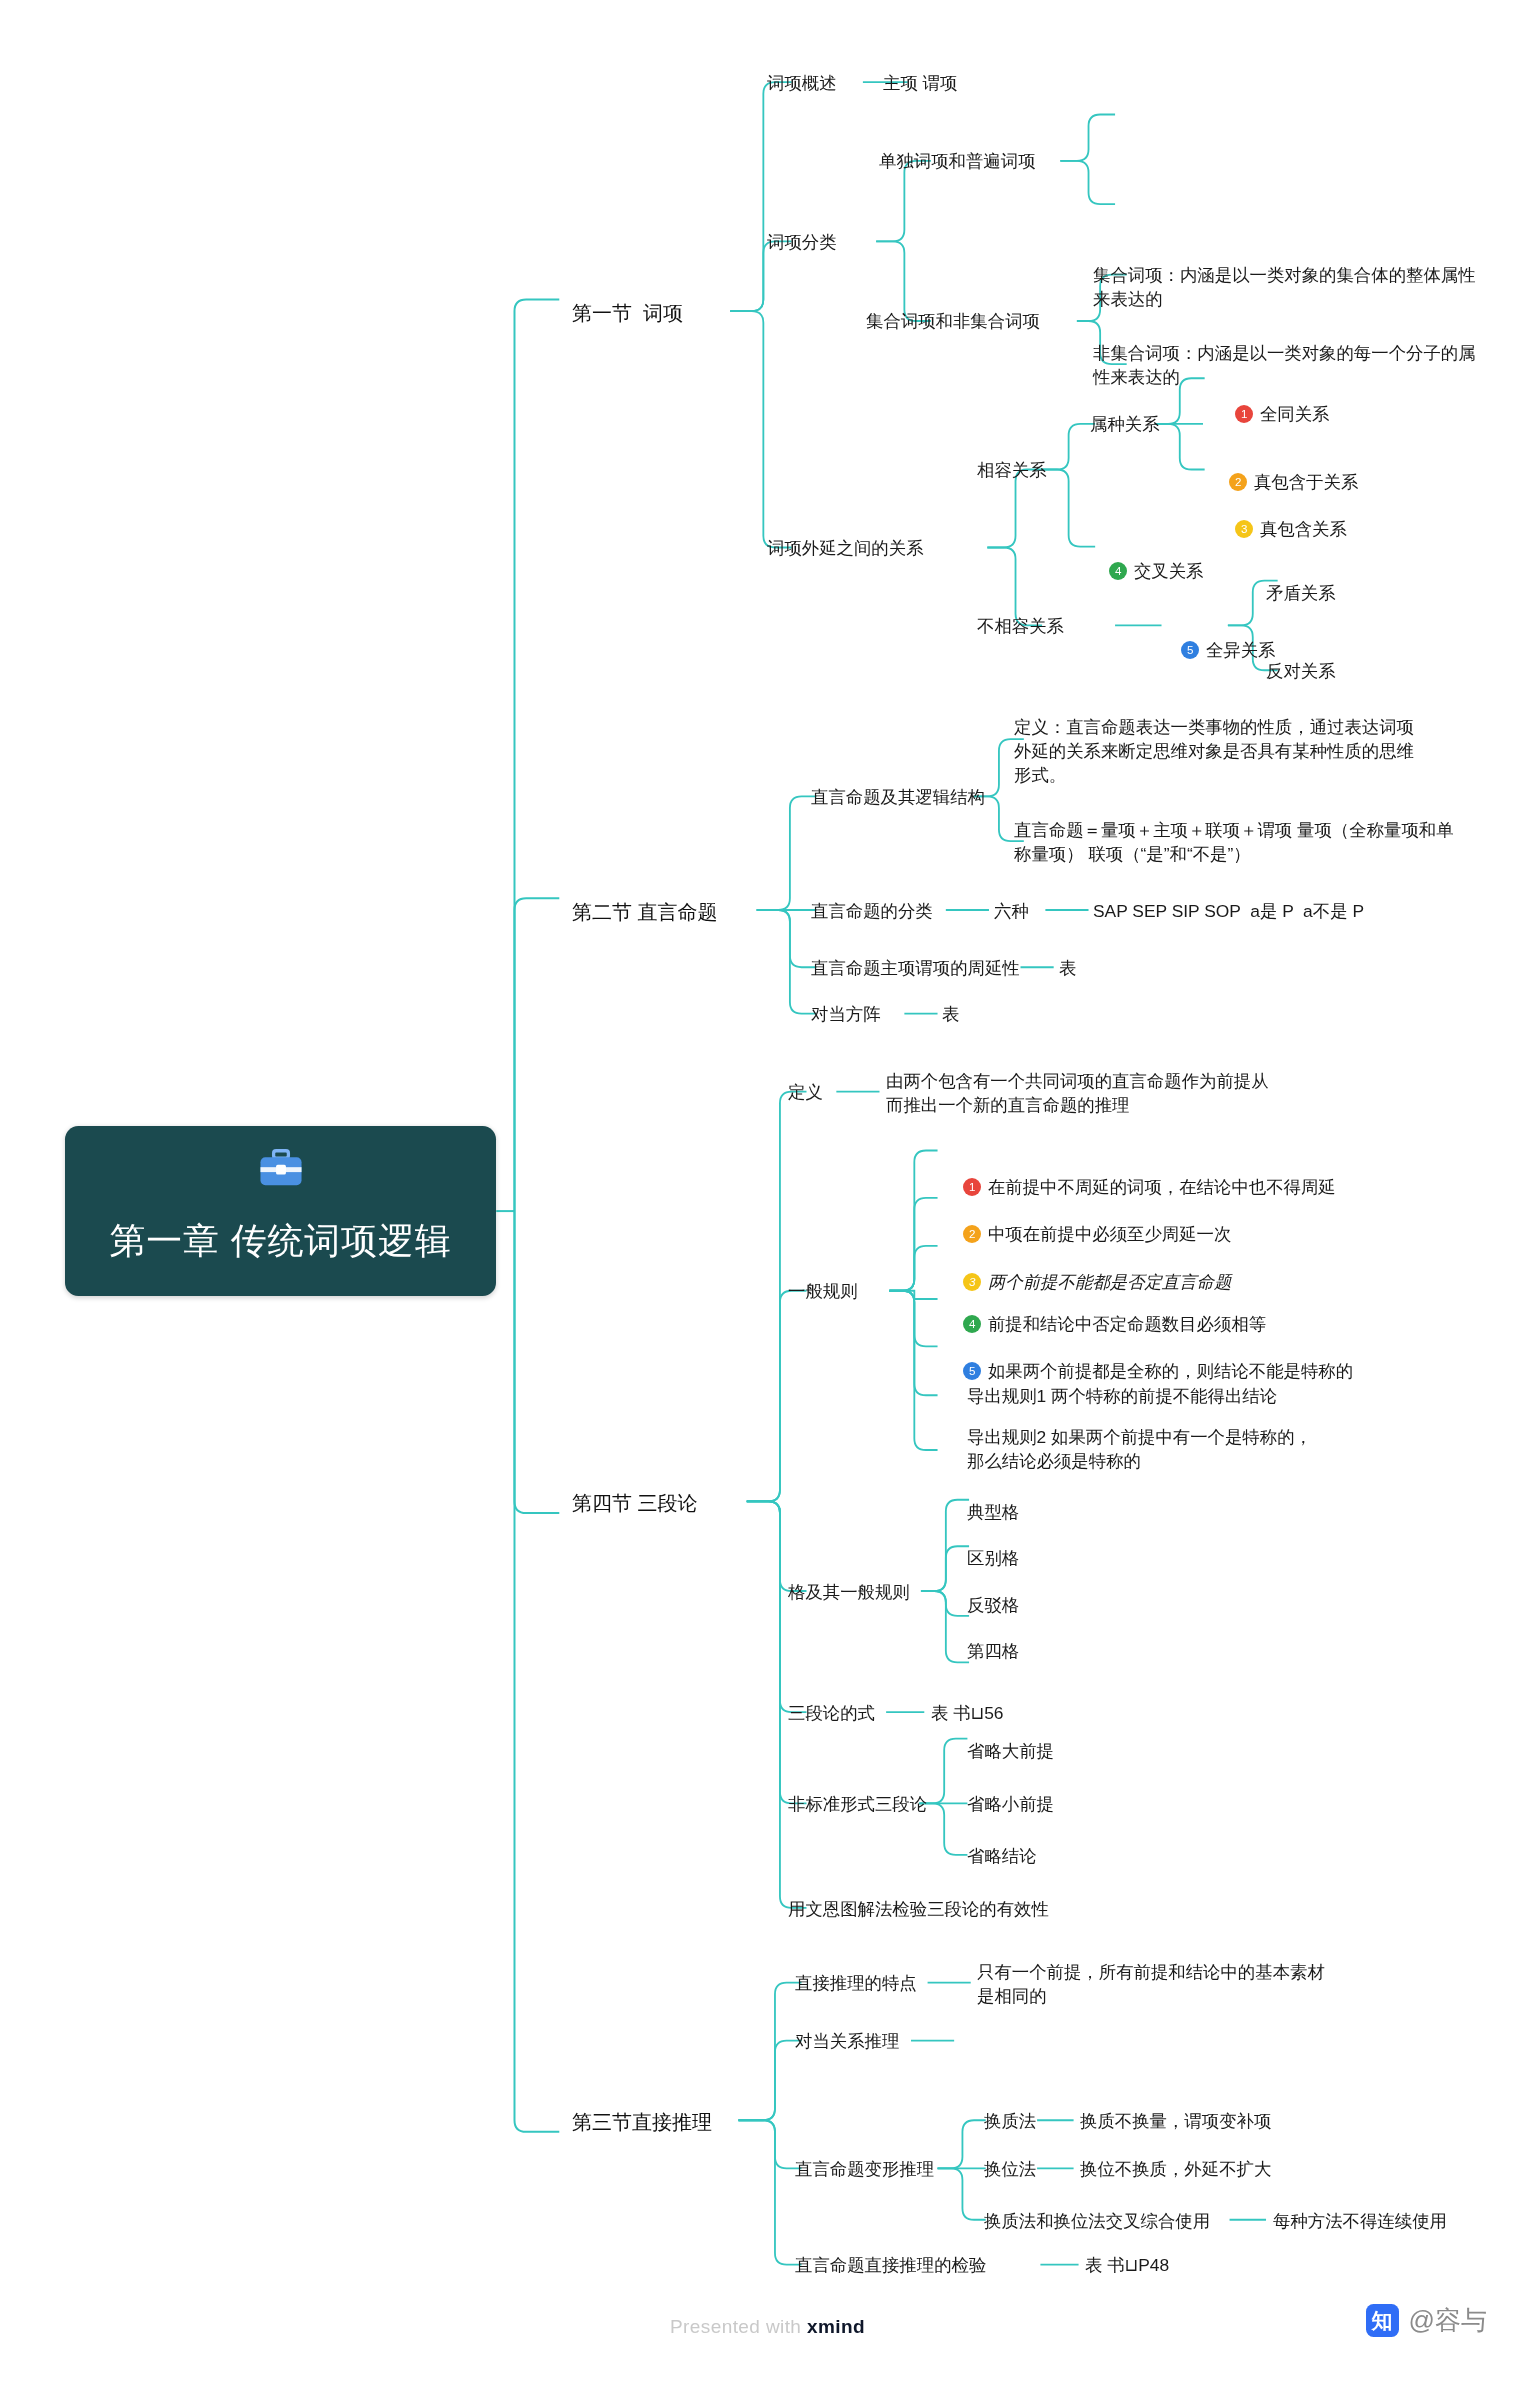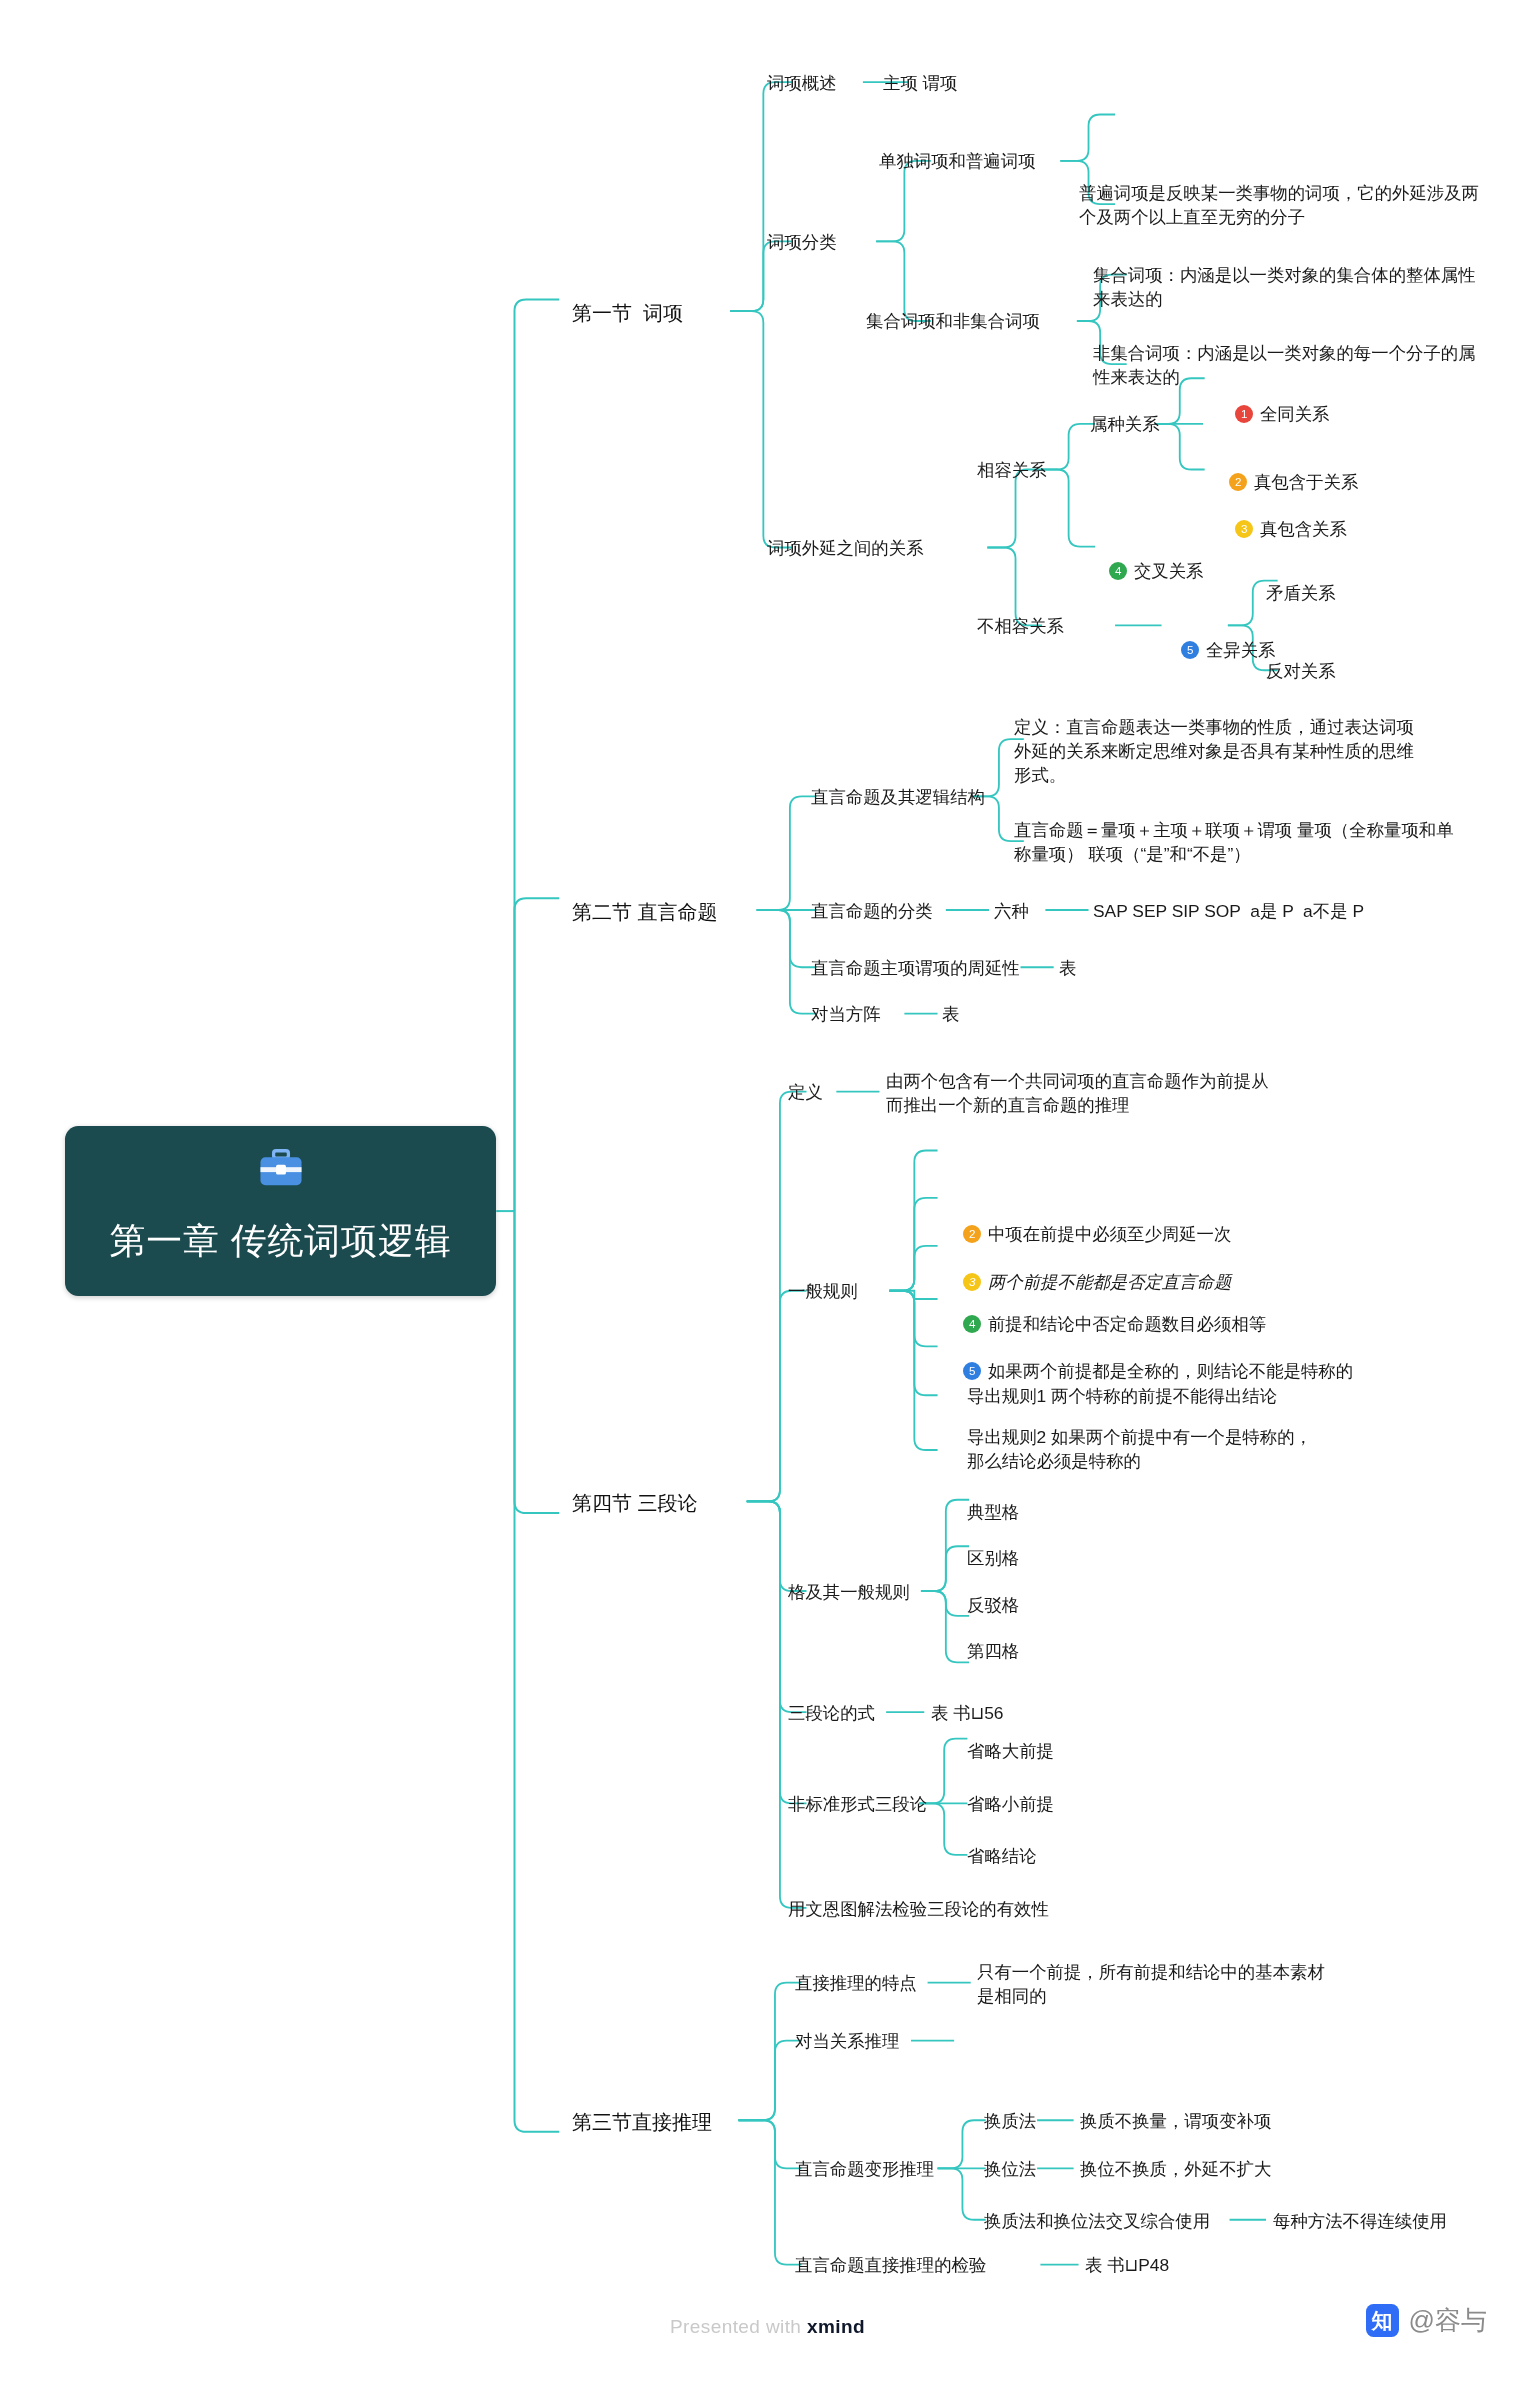--- a/index.html
+++ b/index.html
@@ -193,21 +193,20 @@
     <div class="root-title">第一章 传统词项逻辑</div>
   </div>
 
   <div class="node sec" style="left:572px;top:300px;">第一节  词项</div>
 
   <div class="node txt" style="left:767px;top:71px;">词项概述</div>
   <div class="node txt" style="left:883px;top:71px;">主项 谓项</div>
 
   <div class="node txt" style="left:767px;top:230px;">词项分类</div>
   <div class="node txt" style="left:879px;top:149px;">单独词项和普遍词项</div>
-  <div class="node txt wrap" style="left:1079px;top:181px;width:412px;">普遍词项是反映某一类事物的词项，它的外延涉及两个及两个以上直至无穷的分子</div>
 
   <div class="node txt" style="left:866px;top:309px;">集合词项和非集合词项</div>
   <div class="node txt wrap" style="left:1093px;top:263px;width:397px;">集合词项：内涵是以一类对象的集合体的整体属性来表达的</div>
   <div class="node txt wrap" style="left:1093px;top:341px;width:397px;">非集合词项：内涵是以一类对象的每一个分子的属性来表达的</div>
 
   <div class="node txt" style="left:767px;top:536px;">词项外延之间的关系</div>
 
   <div class="node txt" style="left:977px;top:458px;">相容关系</div>
   <div class="node txt" style="left:1090px;top:412px;">属种关系</div>
 
@@ -248,20 +247,23 @@
   <div class="node txt" style="left:811px;top:1002px;">对当方阵</div>
   <div class="node txt" style="left:942px;top:1002px;">表</div>
 
   <div class="node sec" style="left:572px;top:1490px;">第四节 三段论</div>
 
   <div class="node txt" style="left:788px;top:1080px;">定义</div>
   <div class="node txt wrap" style="left:886px;top:1069px;width:390px;">由两个包含有一个共同词项的直言命题作为前提从而推出一个新的直言命题的推理</div>
 
   <div class="node txt" style="left:788px;top:1279px;">一般规则</div>
 
+  <div class="node txt" style="left:944px;top:1151px;">
+    <span class="badge b1">1</span><span>在前提中不周延的词项，在结论中也不得周延</span>
+  </div>
   <div class="node txt" style="left:944px;top:1198px;">
     <span class="badge b2">2</span><span>中项在前提中必须至少周延一次</span>
   </div>
   <div class="node txt" style="left:944px;top:1246px;font-style:italic;">
     <span class="badge b3">3</span><span>两个前提不能都是否定直言命题</span>
   </div>
   <div class="node txt" style="left:944px;top:1288px;">
     <span class="badge b4">4</span><span>前提和结论中否定命题数目必须相等</span>
   </div>
   <div class="node txt" style="left:944px;top:1335px;">

